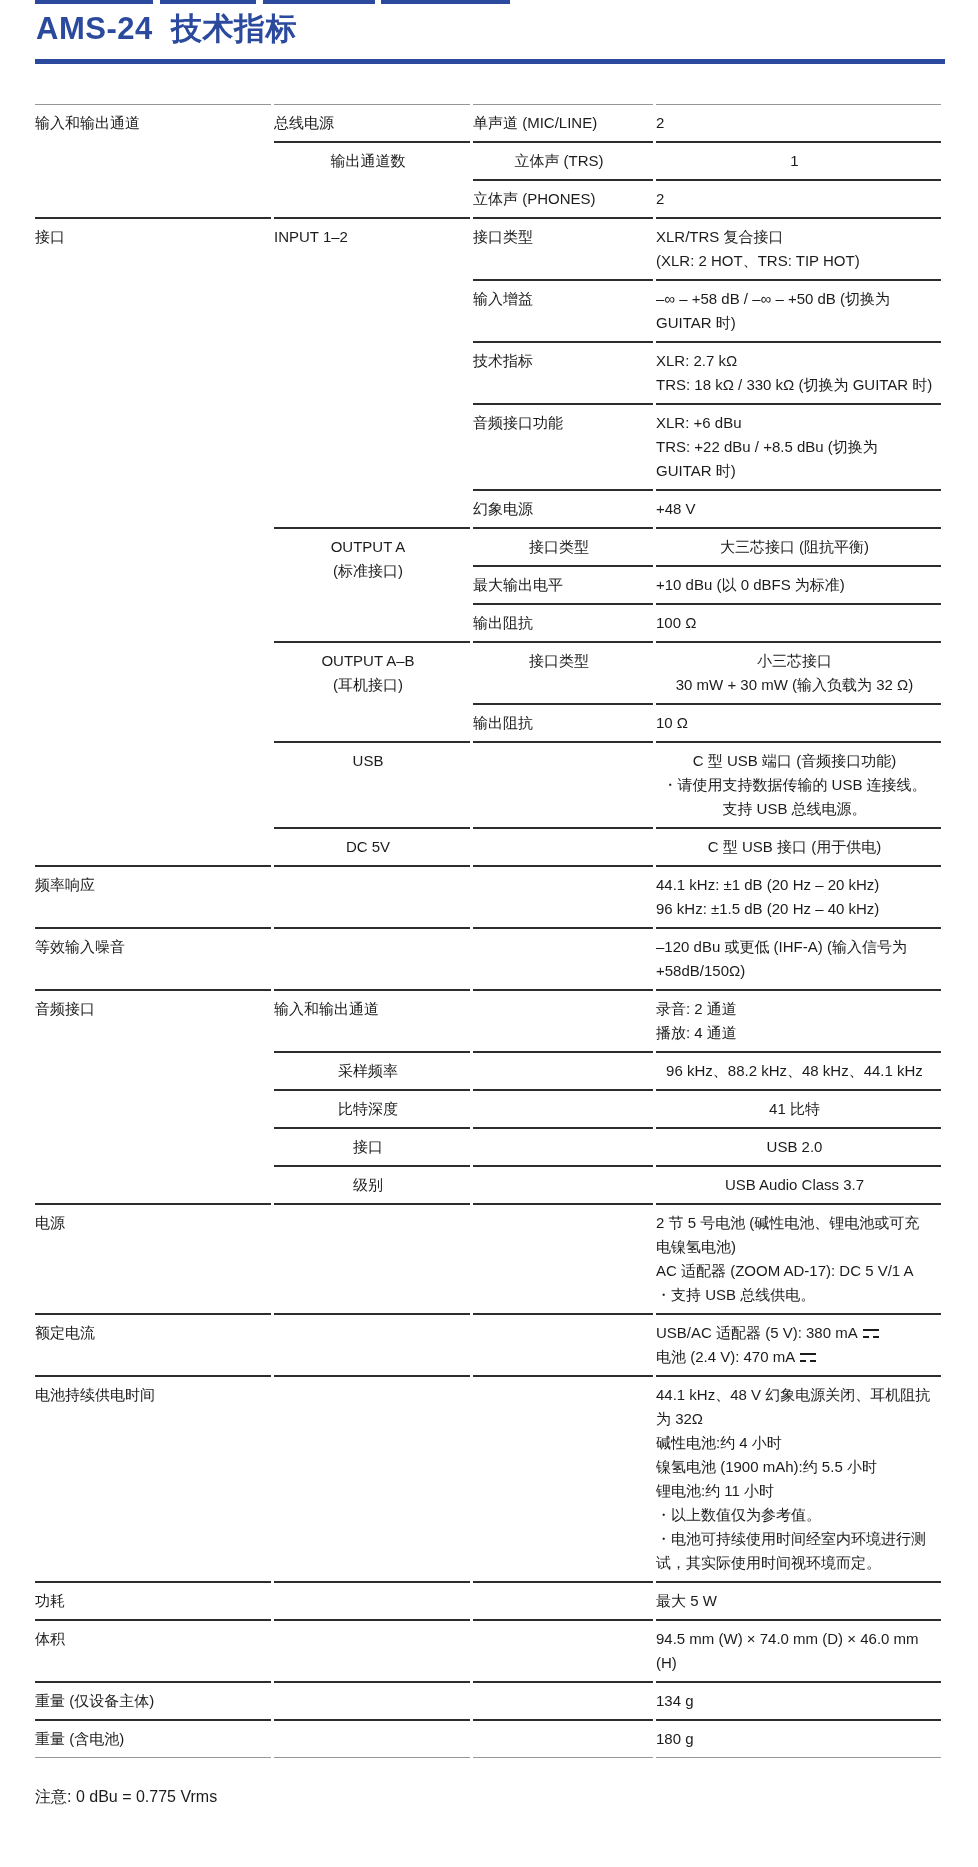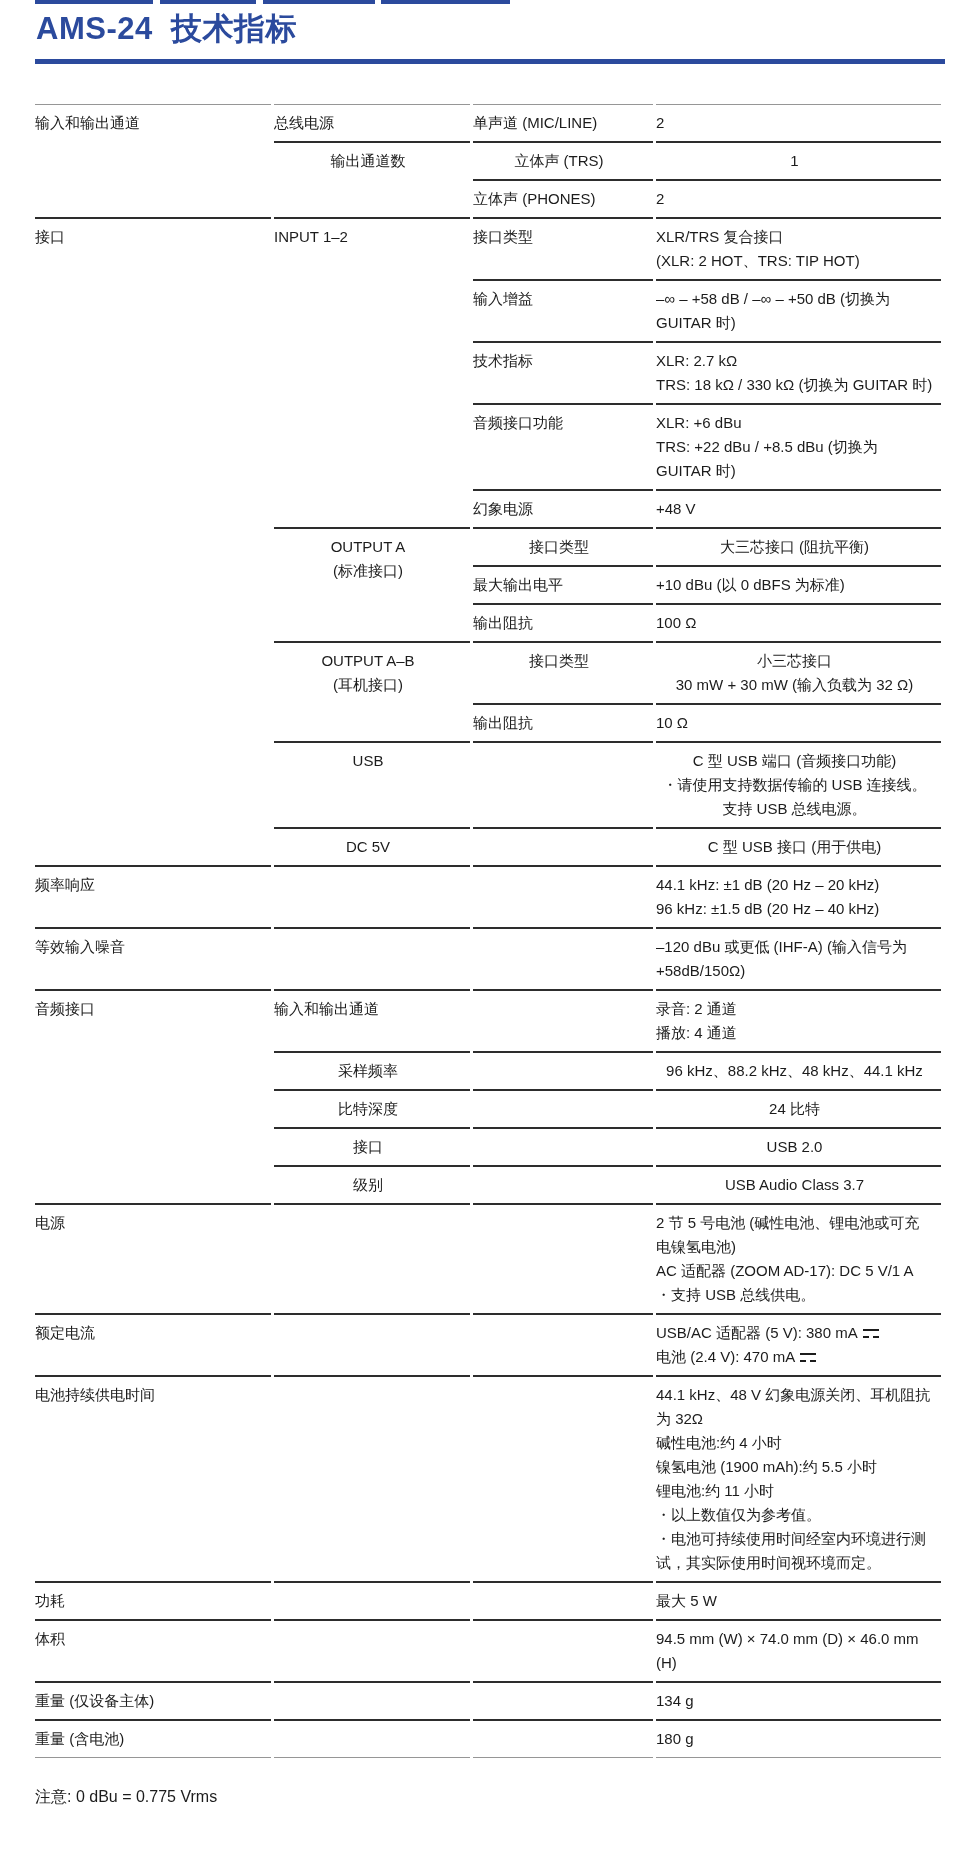--- a/index.html
+++ b/index.html
@@ -180,21 +180,21 @@
 播放: 4 通道</td>
   </tr>
   <tr class="sub">
     <td>采样频率</td>
     <td></td>
     <td>96 kHz、88.2 kHz、48 kHz、44.1 kHz</td>
   </tr>
   <tr class="sub">
     <td>比特深度</td>
     <td></td>
-    <td>24 比特</td>
+    <td>41 比特</td>
   </tr>
   <tr class="sub">
     <td>接口</td>
     <td></td>
     <td>USB 2.0</td>
   </tr>
   <tr class="sub">
     <td>级别</td>
     <td></td>
     <td>USB Audio Class 3.7</td>

